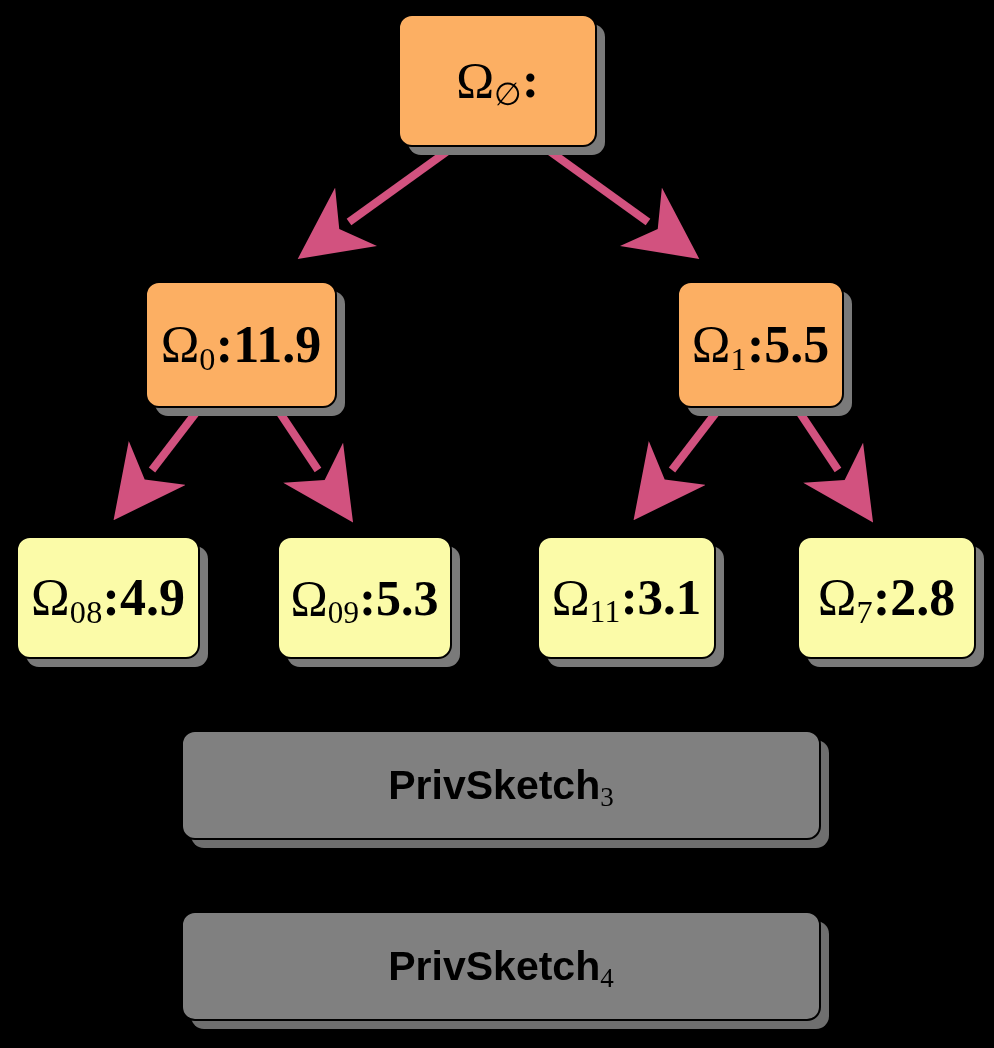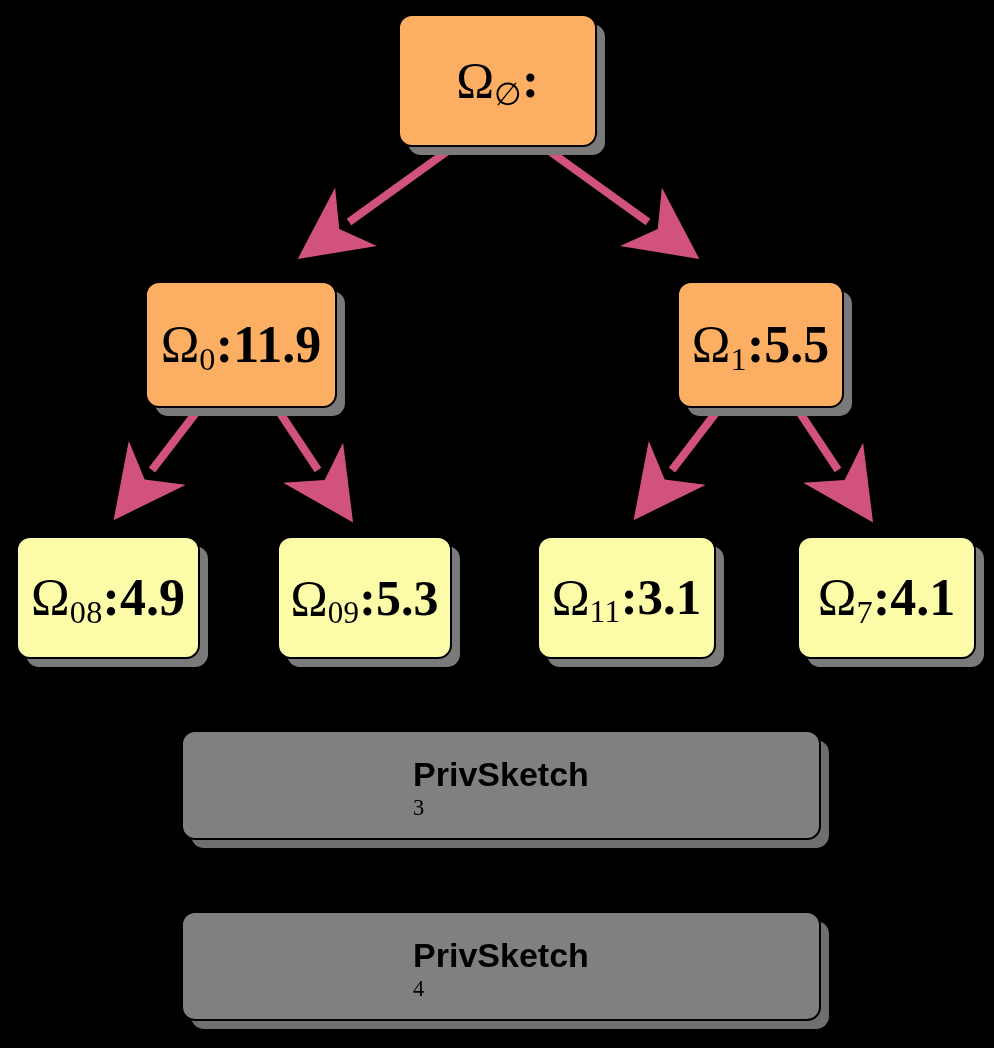--- a/index.html
+++ b/index.html
@@ -65,27 +65,26 @@
     border-radius: 14px;
     display: flex;
     align-items: center;
     justify-content: center;
     z-index: 3;
     box-shadow: 9px 9px 0 -1px #6f6f6f;
   }
   .bar .label {
     font-family: "Liberation Sans", sans-serif;
     font-weight: 700;
-    font-size: 34px;
+    font-size: 41px;
     color: #000000;
     line-height: 1;
     white-space: nowrap;
     display: inline-flex;
     align-items: baseline;
-    flex-direction: column;
   }
   .bar .sub {
     font-family: "Liberation Serif", serif;
     font-weight: 400;
     font-size: 0.66em;
     position: relative;
     top: 0.26em;
   }
 
   
@@ -172,21 +171,21 @@
         <span class="val">:</span>
         <span class="val">3.1</span>
     </span>
   </div>
 
   <div class="node yellow" style="left:797px; top:536px; width:179px; height:123px;">
     <span class="label" style="font-size: 52px;">
       <span class="sym">Ω</span>
         <span class="sub">7</span>
         <span class="val">:</span>
-        <span class="val">4.1</span>
+        <span class="val">2.8</span>
     </span>
   </div>
 
   <div class="bar" style="left:181px; top:730px; width:640px; height:110px;">
     <span class="label">
       <span>PrivSketch</span>
         <span class="sub">3</span>
     </span>
   </div>
 

